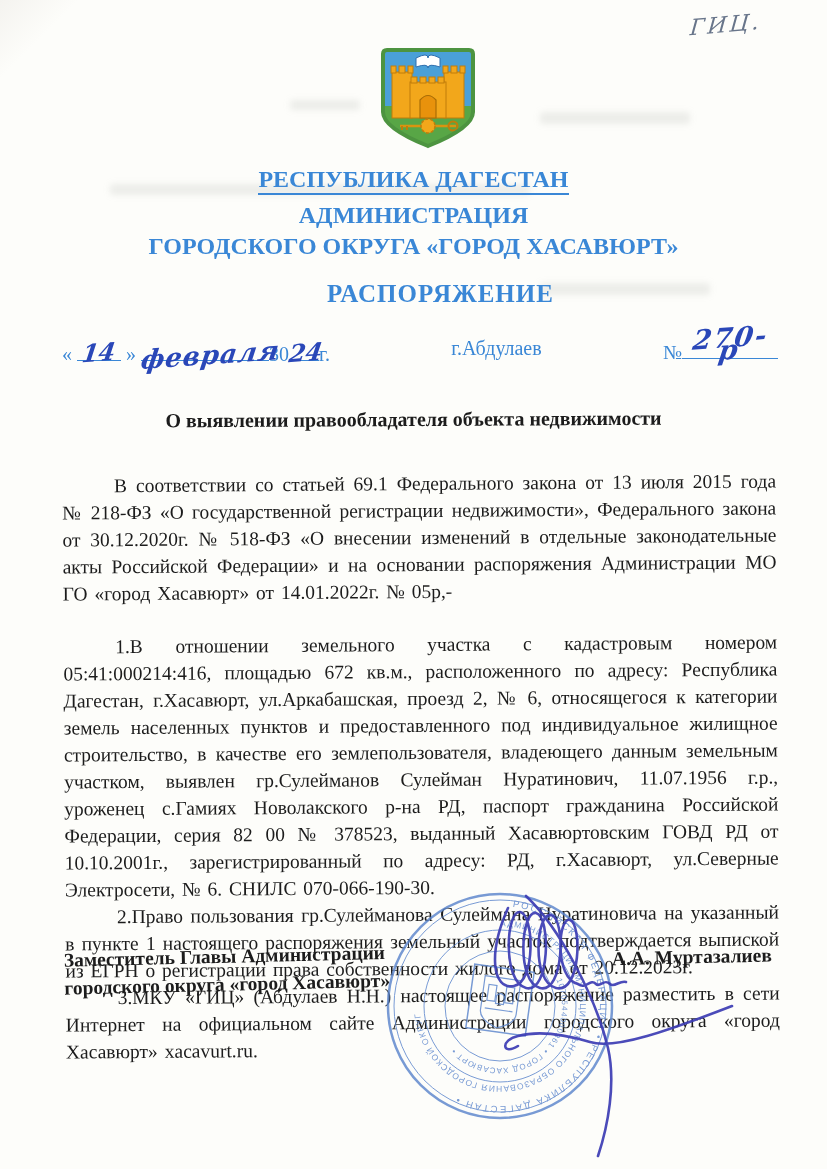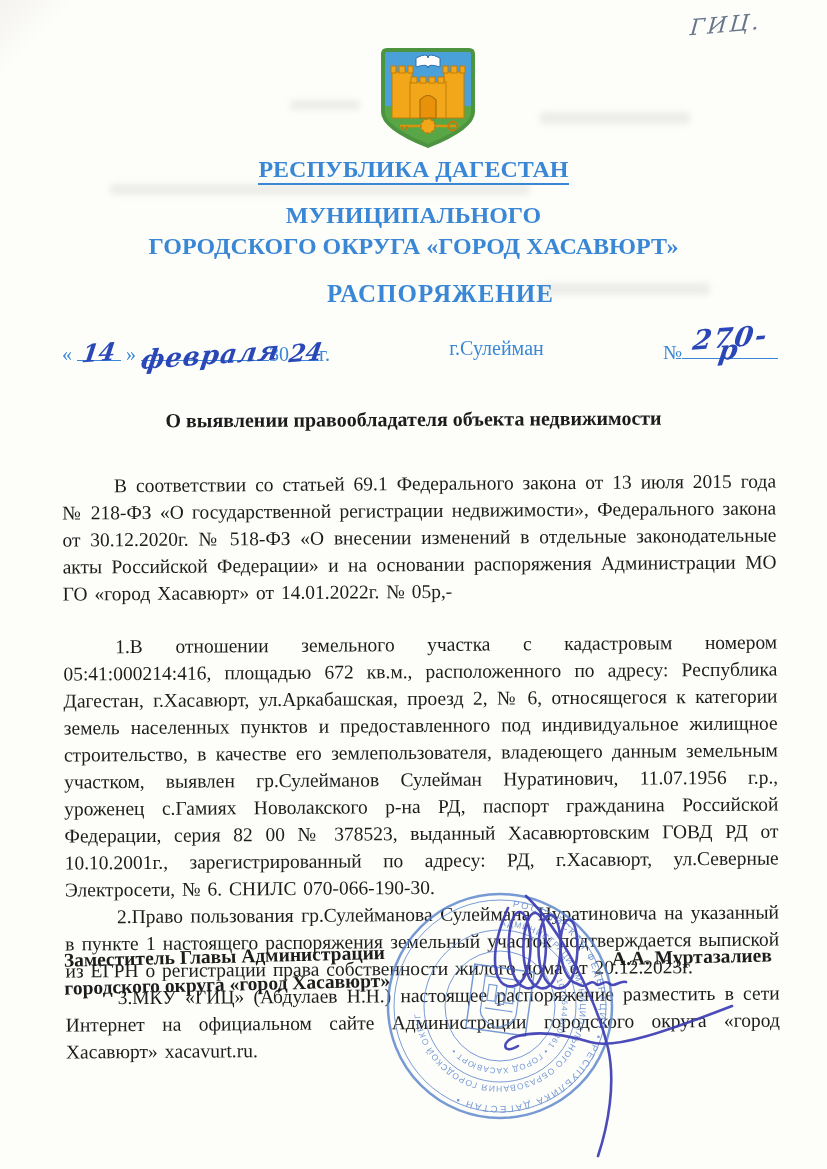--- a/index.html
+++ b/index.html
@@ -17,21 +17,21 @@
   .note-tr{
     position:absolute;top:12px;left:690px;
     font-family:"DejaVu Serif",serif;font-style:italic;
     font-size:22px;letter-spacing:3px;color:#68758a;
     transform:rotate(-5deg) skewX(-10deg);
   }
   
   .arms{position:absolute;top:44px;left:378px;width:100px;height:108px;}
   
   .letterhead{position:absolute;left:0;width:827px;text-align:center;color:#3a87d6;}
-  .republic{top:156px;font-size:24px;font-weight:bold;}
+  .republic{top:166px;font-size:24px;font-weight:bold;}
   .republic span{border-bottom:2px solid #3a87d6;padding-bottom:1px;}
   .org{top:200px;font-size:24px;font-weight:bold;line-height:31px;}
   .doctype{top:280px;font-size:25px;font-weight:bold;letter-spacing:1px;padding-left:27px;}
   
   .meta{
     position:absolute;top:322px;left:62px;width:716px;height:44px;
     color:#3a87d6;font-size:20px;
     display:flex;align-items:flex-end;justify-content:space-between;
   }
   .blank{display:inline-block;border-bottom:1.5px solid #3a87d6;text-align:center;line-height:12px;}
@@ -127,35 +127,35 @@
       </g>
     </g>
 
     <path d="M9,6 h82 q4,0 4,4 v58 q0,16 -45,34 q-45,-18 -45,-34 v-58 q0,-4 4,-4 z" fill="none" stroke="#4d9440" stroke-width="4"></path>
   </svg>
 
   <div class="letterhead republic" style="position:absolute;">
     <span>РЕСПУБЛИКА ДАГЕСТАН</span>
   </div>
   <div class="letterhead org" style="position:absolute;">
-    <div>МУНИЦИПАЛЬНОГО</div>
+    <div>АДМИНИСТРАЦИЯ</div>
     <div>ГОРОДСКОГО ОКРУГА «ГОРОД ХАСАВЮРТ»</div>
   </div>
   <div class="letterhead doctype" style="position:absolute;">
     <span>РАСПОРЯЖЕНИЕ</span>
   </div>
 
   <div class="meta">
     <div>
       <span>«</span>
       <span class="blank day-blank"><span class="hand hand-day">14</span></span>
       <span>»</span>
       <span class="blank month-blank"><span class="hand hand-month">февраля</span></span><span>30</span><span class="blank year-blank"><span class="hand hand-year">24</span></span><span>г.</span>
     </div>
-    <div class="meta-city">г.Сулейман</div>
+    <div class="meta-city">г.Абдулаев</div>
     <div class="meta-right">
       <span>№</span><span class="blank num-blank"><span class="hand hand-num">270-р</span></span>
     </div>
   </div>
 
   <div class="doc-title">О выявлении правообладателя объекта недвижимости</div>
 
   <div class="doc-body">
     <p>В соответствии со статьей 69.1 Федерального закона от 13 июля 2015 года № 218-ФЗ «О государственной регистрации недвижимости», Федерального закона от 30.12.2020г. № 518-ФЗ «О внесении изменений в отдельные законодательные акты Российской Федерации» и на основании распоряжения Администрации МО ГО «город Хасавюрт» от 14.01.2022г. № 05р,-</p>
     <p class="gap">1.В отношении земельного участка с кадастровым номером 05:41:000214:416, площадью 672 кв.м., расположенного по адресу: Республика Дагестан, г.Хасавюрт, ул.Аркабашская, проезд 2, № 6, относящегося к категории земель населенных пунктов и предоставленного под индивидуальное жилищное строительство, в качестве его землепользователя, владеющего данным земельным участком, выявлен гр.Сулейманов Сулейман Нуратинович, 11.07.1956 г.р., уроженец с.Гамиях Новолакского р-на РД, паспорт гражданина Российской Федерации, серия 82 00 № 378523, выданный Хасавюртовским ГОВД РД от 10.10.2001г., зарегистрированный по адресу: РД, г.Хасавюрт, ул.Северные Электросети, № 6. СНИЛС 070-066-190-30.</p>

